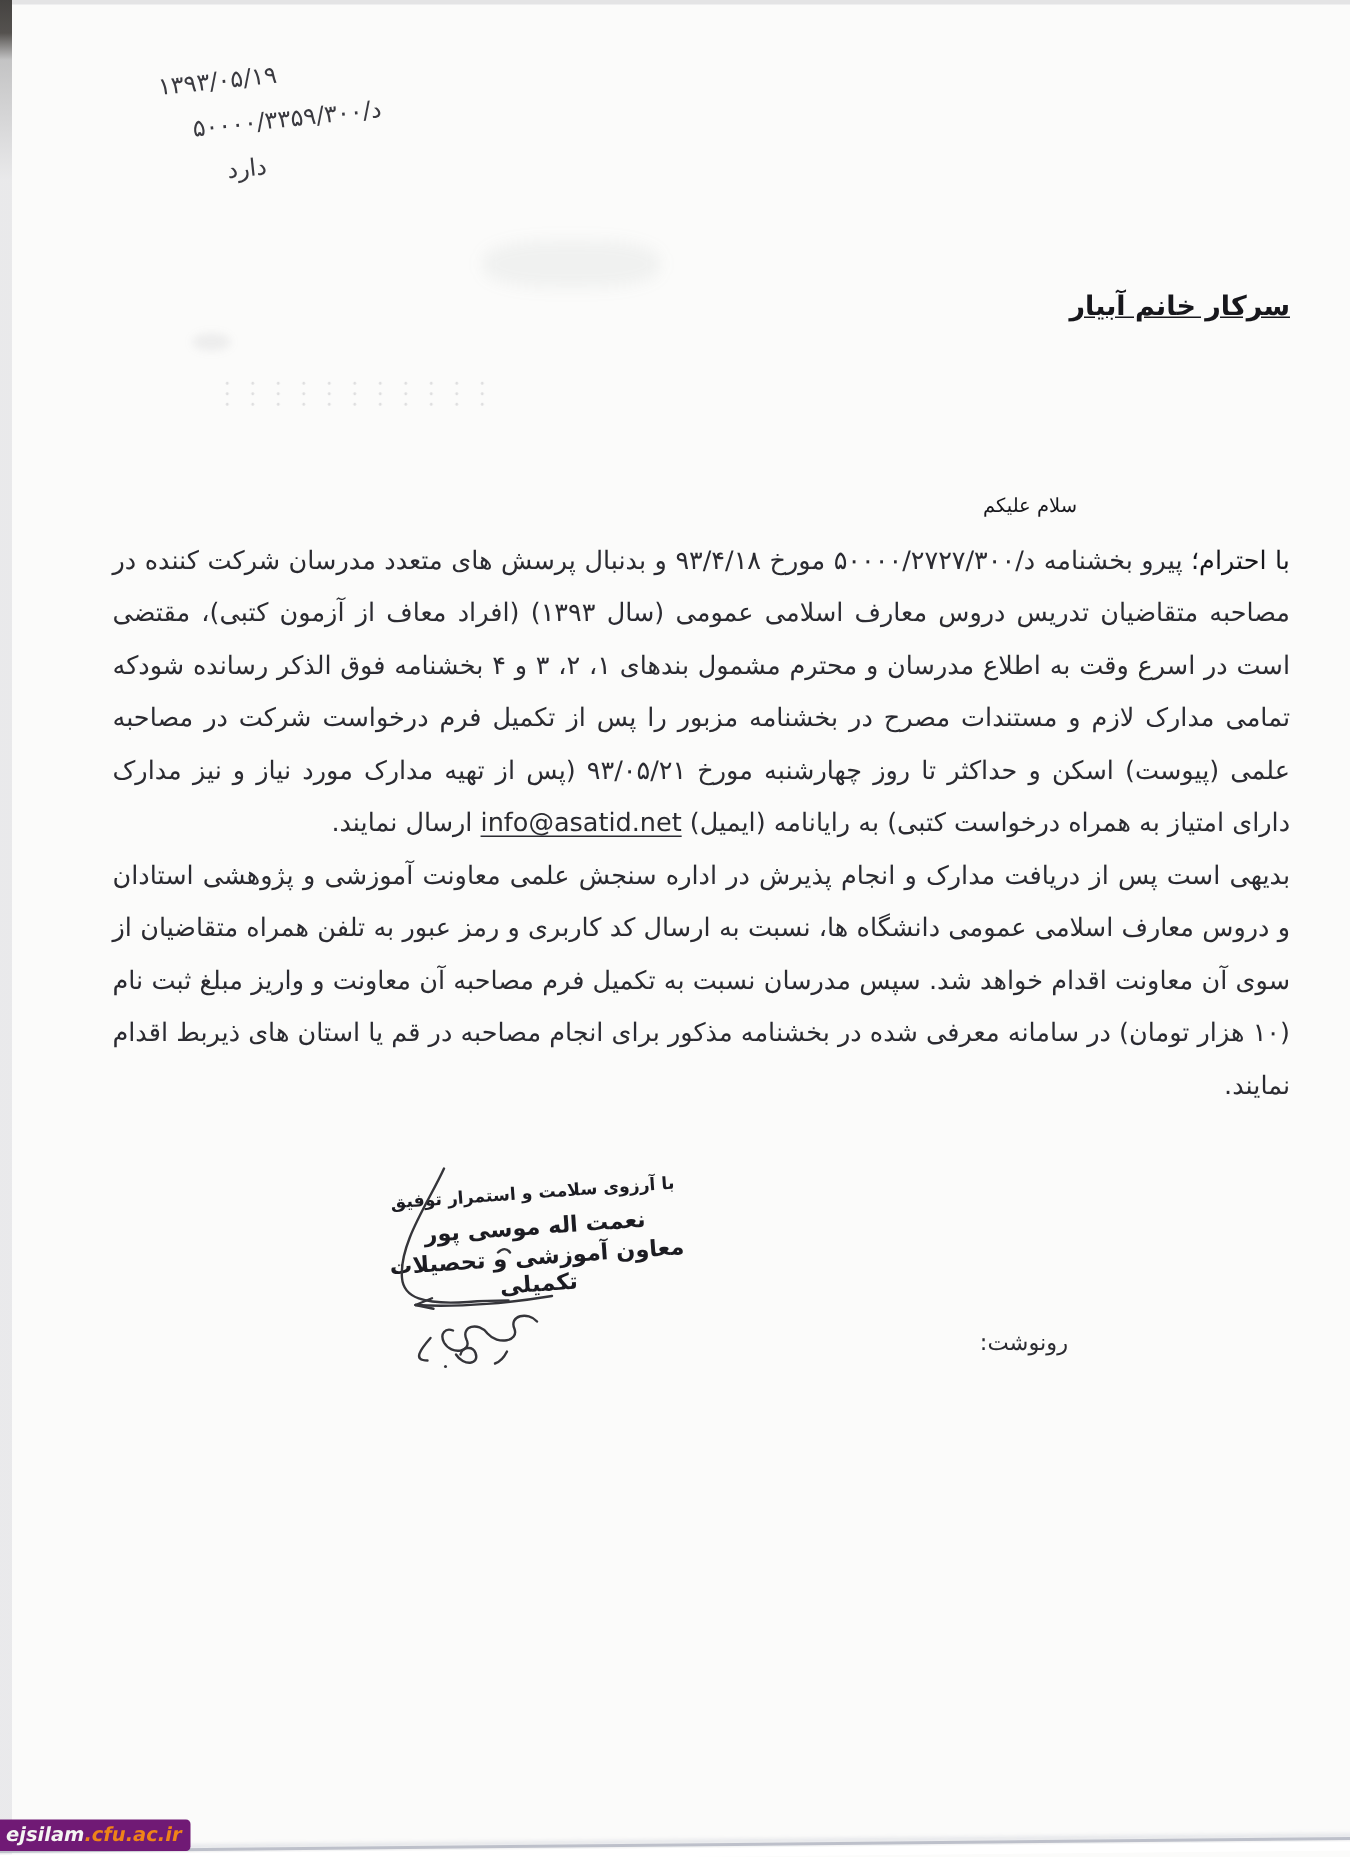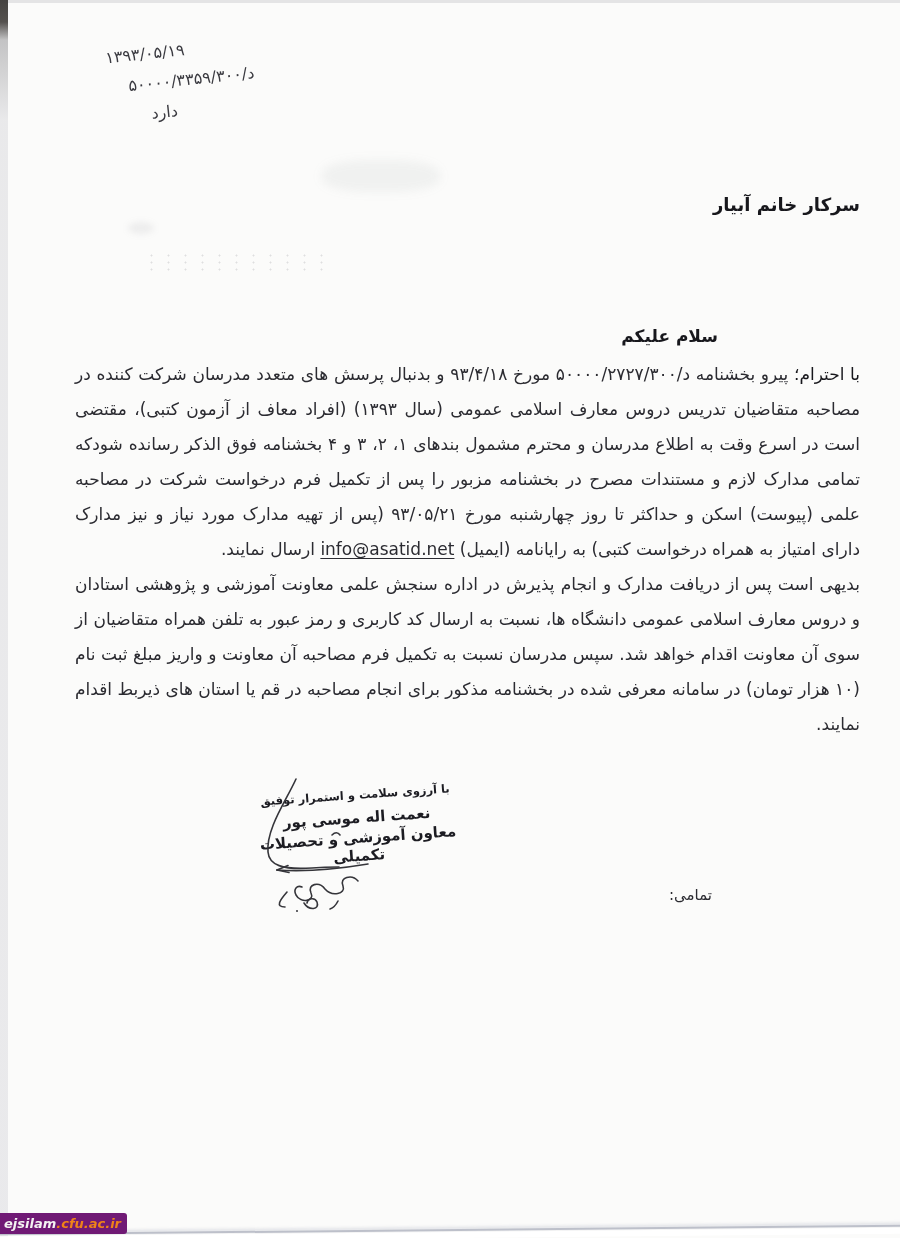--- a/index.html
+++ b/index.html
@@ -35,26 +35,26 @@
   .refblock{
     position:absolute;left:80px;top:46px;width:200px;
     transform:rotate(-6deg);transform-origin:left top;
     direction:rtl;color:#3a3a40;font-size:16px;line-height:30px;white-space:nowrap;
   }
   .ref-date{margin-right:0px;text-align:left;padding-left:24px;}
   .ref-num{text-align:left;padding-left:44px;letter-spacing:.5px;}
   .ref-att{text-align:left;padding-left:64px;}
   
   .addressee{position:absolute;left:75px;top:192px;width:785px;direction:rtl;text-align:right;}
-  .addr1,.addr2{font-weight:bold;color:#17171c;font-size:18px;line-height:26px;}
+  .addr1,.addr2{font-weight:bold;color:#17171c;font-size:18px;line-height:26px;text-decoration:underline;}
   .addr2{margin-top:14px;}
   
   .salutation{position:absolute;left:75px;top:326px;width:785px;direction:rtl;text-align:right;
     padding-right:0;box-sizing:border-box;}
-  .salutation .inner{margin-right:142px;font-weight:bold;color:#17171c;font-size:17px;}
+  .salutation .inner{margin-right:142px;font-weight:normal;color:#17171c;font-size:13px;}
   
   .letterbody{position:absolute;left:75px;top:357px;width:785px;direction:rtl;}
   .letterbody p{
     margin:0;font-size:17px;line-height:35px;color:#2b2b31;
     text-align:justify;
   }
   .lead{font-weight:normal;color:#17171c;}
   .ltr{direction:ltr;unicode-bidi:isolate;}
   .email{text-decoration:underline;text-underline-offset:3px;}
   
@@ -123,21 +123,21 @@
       <path d="M 37 95 l 12 2.5"></path>
       <path d="M 118 106 C 112 99, 99 102, 103 111 C 106 119, 92 122, 85 114 C 79 106, 67 109, 71 118 C 75 126, 61 129, 56 120 C 53 114, 57 110, 62 112"></path>
       <path d="M 64 128 C 69 136, 80 135, 77 127 C 75 122, 68 123, 67 128"></path>
       <path d="M 47 117 C 40 125, 35 132, 45 132"></path>
       <path d="M 98 126 C 96 130, 93 133, 90 134"></path>
       <circle cx="57" cy="136" r="1" fill="#35353a" stroke="none"></circle>
       <path d="M 92 60 C 95 57, 98 57, 100 60"></path>
     </g>
   </svg>
 
-  <div class="copynote">تمامی:</div>
+  <div class="copynote">رونوشت:</div>
 
   <div class="edge-bottom"></div>
   <div class="below-edge"></div>
 
   <div class="watermark">
     <span class="wm-site">ejsilam</span>
       <span class="wm-suffix">.cfu.ac.ir</span>
   </div>
 
 </div>

